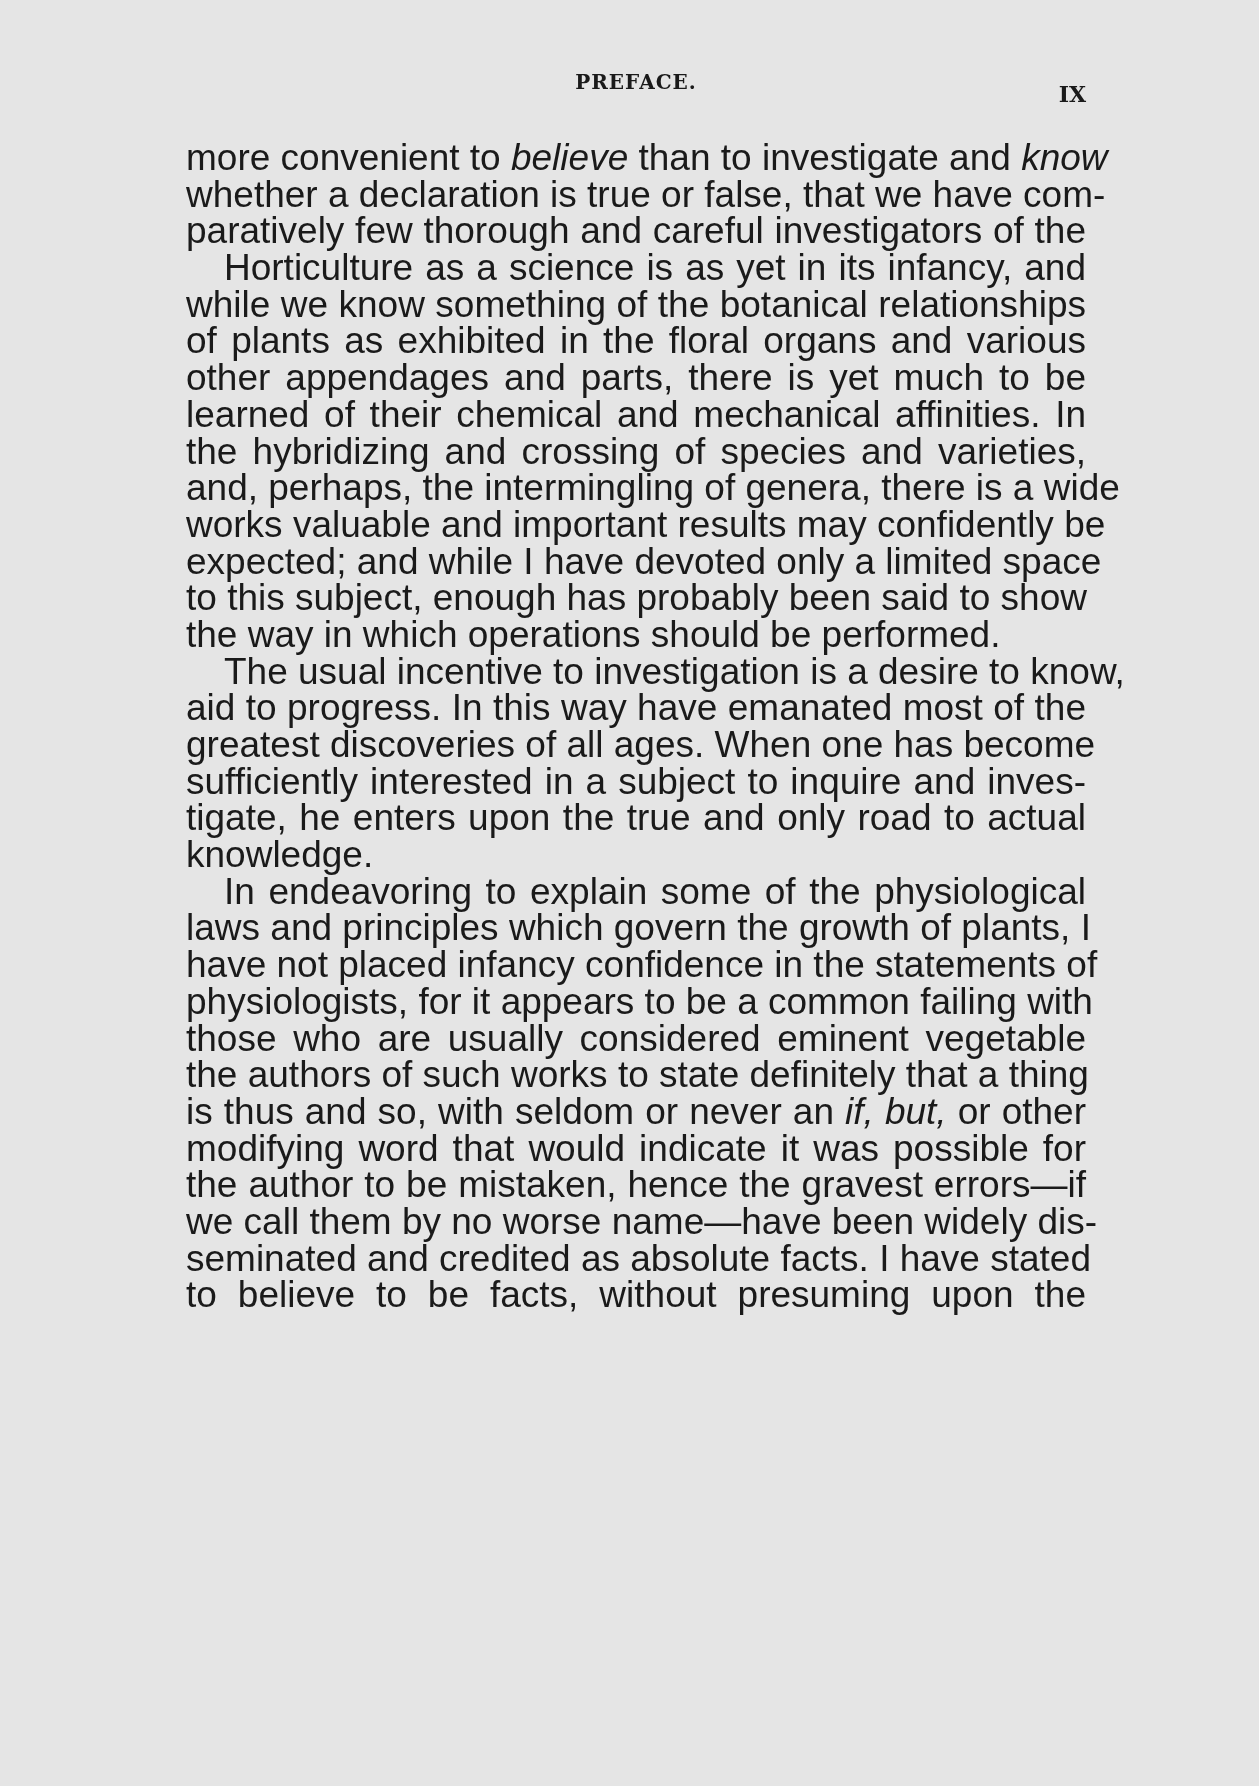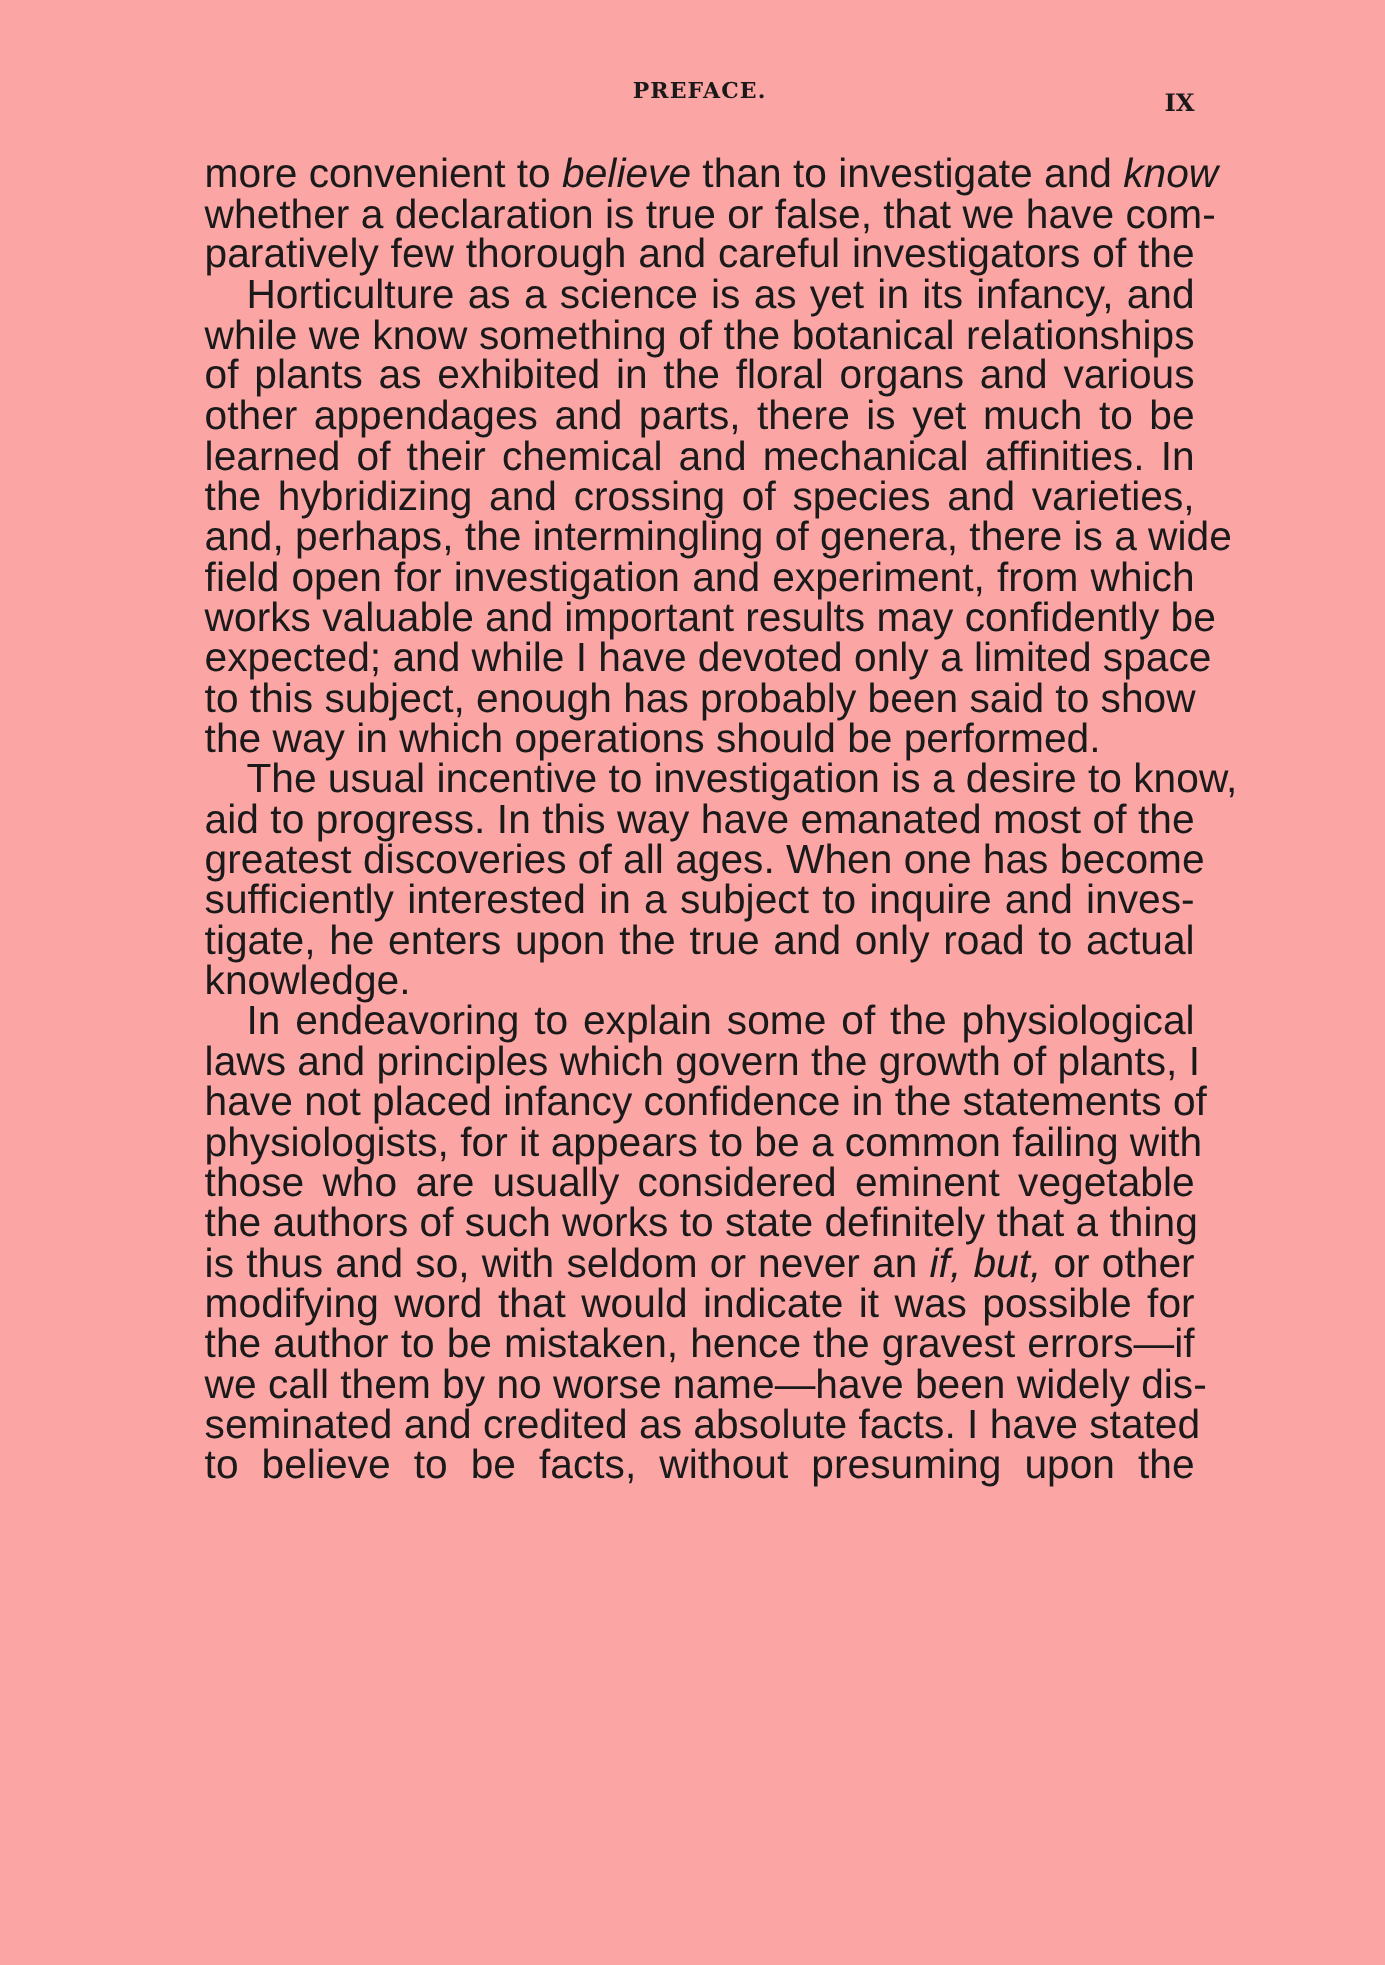--- a/index.html
+++ b/index.html
@@ -1,17 +1,17 @@
 <!DOCTYPE html>
 <html><head>
 <meta charset="utf-8">
 <style>
   html, body { margin: 0; padding: 0; background: #fefefe; }
   body { width: 1259px; height: 1786px; position: relative; overflow: hidden; }
-  .page { position: absolute; left: 0; top: 0; width: 1259px; height: 1786px; background: #fca5a5; }
+  .page { position: absolute; left: 0; top: 0; width: 1259px; height: 1786px; background: #e5e5e5; }
   .header { position: absolute; top: 62px; left: 186px; width: 900px; height: 40px;
             font-family: "DejaVu Serif", serif; color: #1a1a1a; }
   .running-title { position: absolute; left: 0; right: 0; text-align: center; font-size: 20px;
             letter-spacing: 1px; font-weight: bold; top: 8px; }
   .page-number { position: absolute; right: 0; font-size: 22px; font-weight: bold; top: 19px; }
   .body-text { position: absolute; top: 140px; left: 186px; width: 900px;
                font-family: Liberation Sans, sans-serif; font-size: 37px; line-height: 36.7px;
                color: #1a1a1a; }
   .line { display: block; white-space: nowrap; text-align: justify; text-align-last: justify; height: 36.7px; }
   .line.last { text-align-last: left; }
@@ -33,21 +33,20 @@
         <span class="line"><span>paratively few thorough and careful investigators of the</span></span>
       </div>
       <div>
         <span class="line indent"><span>Horticulture as a science is as yet in its infancy, and</span></span>
         <span class="line"><span>while we know something of the botanical relationships</span></span>
         <span class="line"><span>of plants as exhibited in the floral organs and various</span></span>
         <span class="line"><span>other appendages and parts, there is yet much to be</span></span>
         <span class="line"><span>learned of their chemical and mechanical affinities.  In</span></span>
         <span class="line"><span>the hybridizing and crossing of species and varieties,</span></span>
         <span class="line"><span>and, perhaps, the intermingling of genera, there is a wide</span></span>
-        <span class="line"><span>field open for investigation and experiment, from which</span></span>
         <span class="line"><span>works valuable and important results may confidently be</span></span>
         <span class="line"><span>expected; and while I have devoted only a limited space</span></span>
         <span class="line"><span>to this subject, enough has probably been said to show</span></span>
         <span class="line last"><span>the way in which operations should be performed.</span></span>
       </div>
       <div>
         <span class="line indent"><span>The usual incentive to investigation is a desire to know,</span></span>
         <span class="line"><span>aid to progress.  In this way have emanated most of the</span></span>
         <span class="line"><span>greatest discoveries of all ages.  When one has become</span></span>
         <span class="line"><span>sufficiently interested in a subject to inquire and inves-</span></span>

